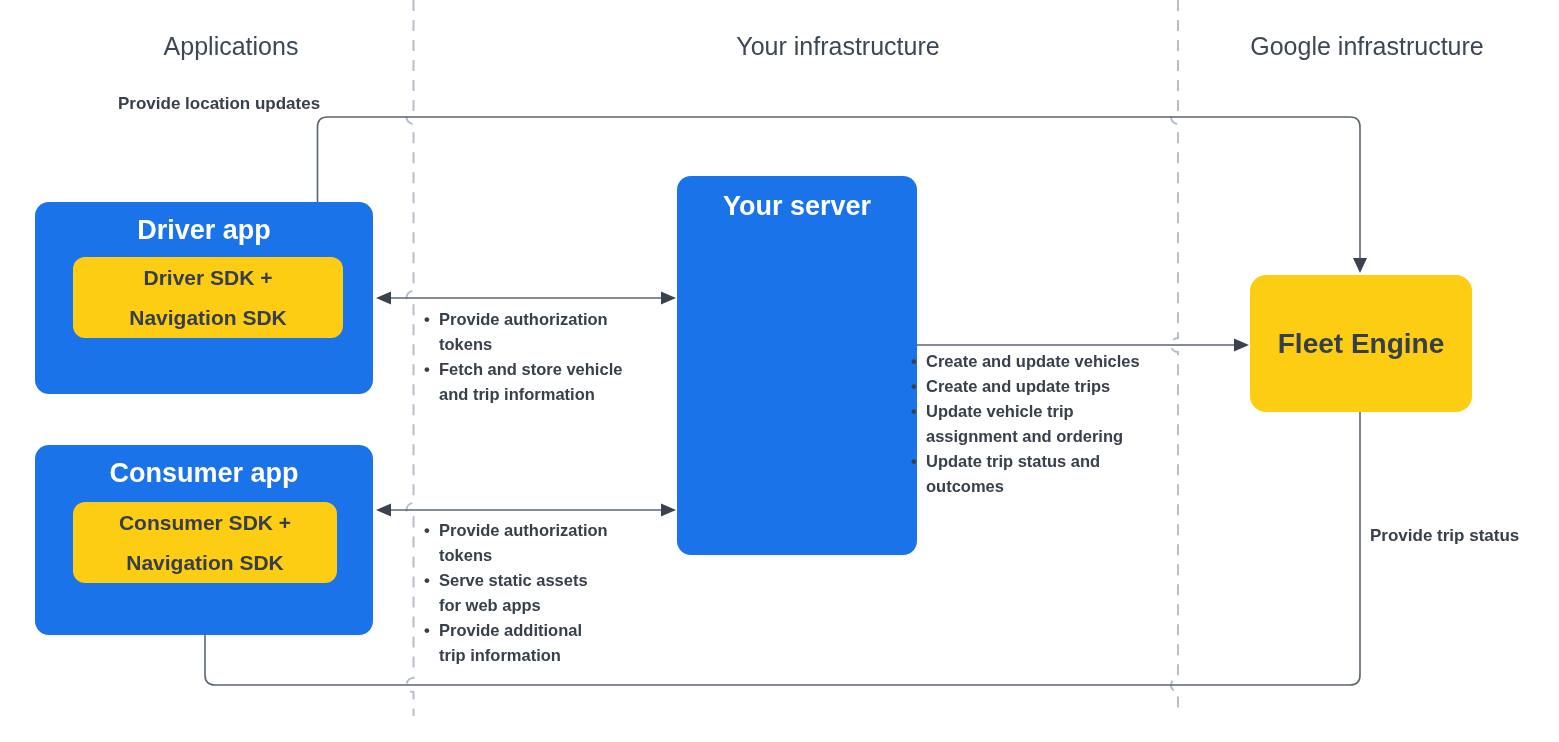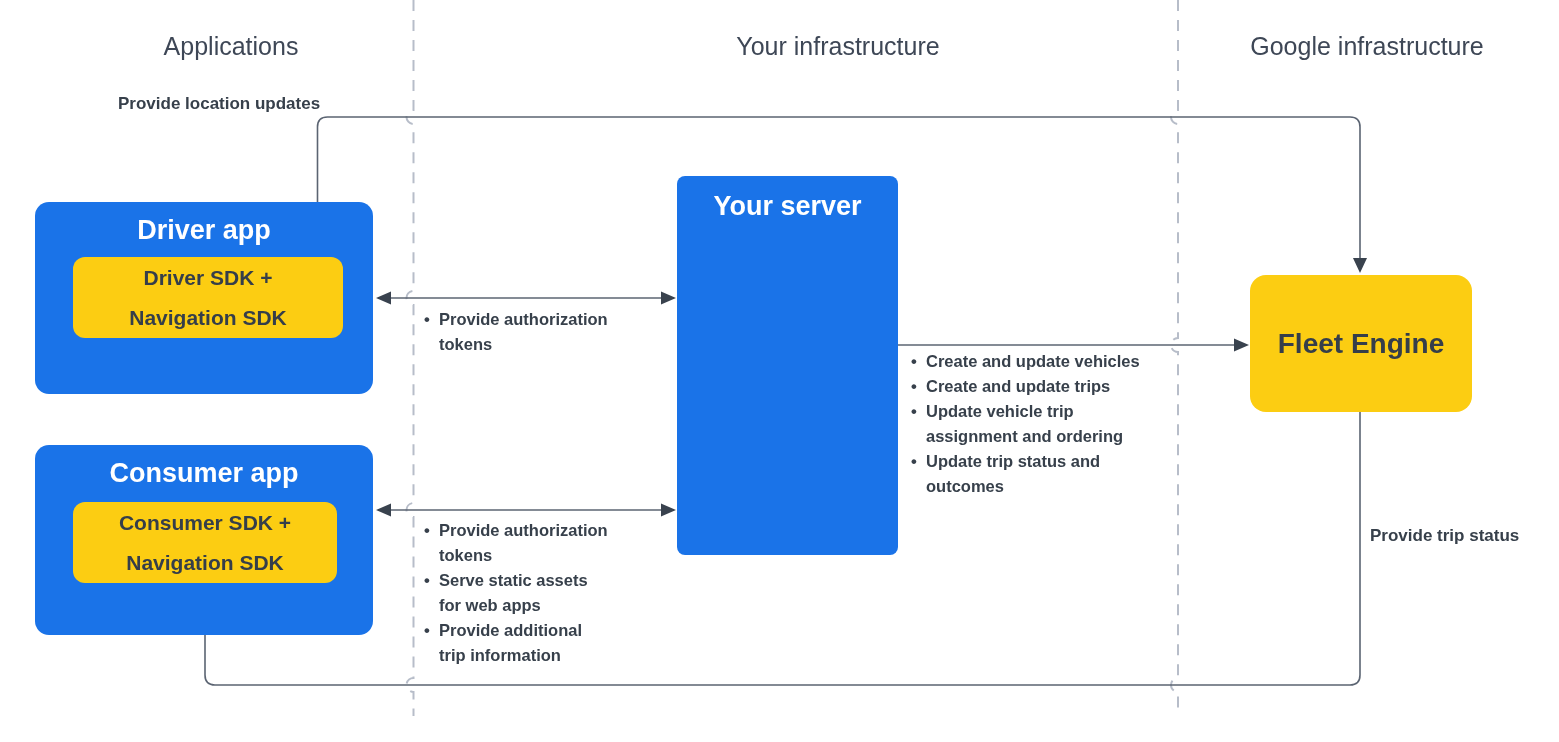--- a/index.html
+++ b/index.html
@@ -76,24 +76,24 @@
     text-align: center;
     white-space: pre-line;
     display: flex;
     align-items: center;
     justify-content: center;
   }
   .server-box {
     position: absolute;
     left: 677px;
     top: 176px;
-    width: 221px;
+    width: 240px;
     height: 379px;
     background: var(--blue);
-    border-radius: 8px;
+    border-radius: 14px;
   }
   .server-title {
     color: var(--white);
     font-size: 27px;
     font-weight: 700;
     text-align: center;
     padding-top: 15px;
   }
   .fleet-box {
     position: absolute;
@@ -185,20 +185,22 @@
     <div class="server-title">Your server</div>
   </div>
 
   <div class="fleet-box">
     <span>Fleet Engine</span>
   </div>
 
   <ul class="bullets w230" style="left:424px; top:307px;">
     <li>Provide authorization
 tokens</li>
+    <li>Fetch and store vehicle
+and trip information</li>
   </ul>
 
   <ul class="bullets w270" style="left:911px; top:349px;">
     <li>Create and update vehicles</li>
     <li>Create and update trips</li>
     <li>Update vehicle trip
 assignment and ordering</li>
     <li>Update trip status and
 outcomes</li>
   </ul>

